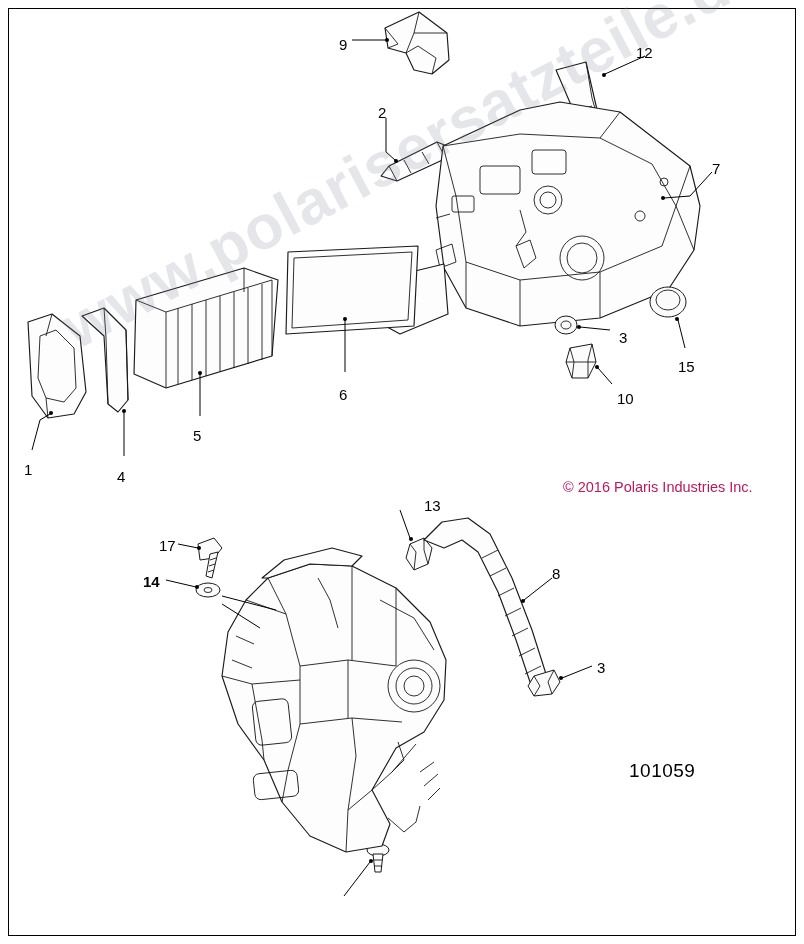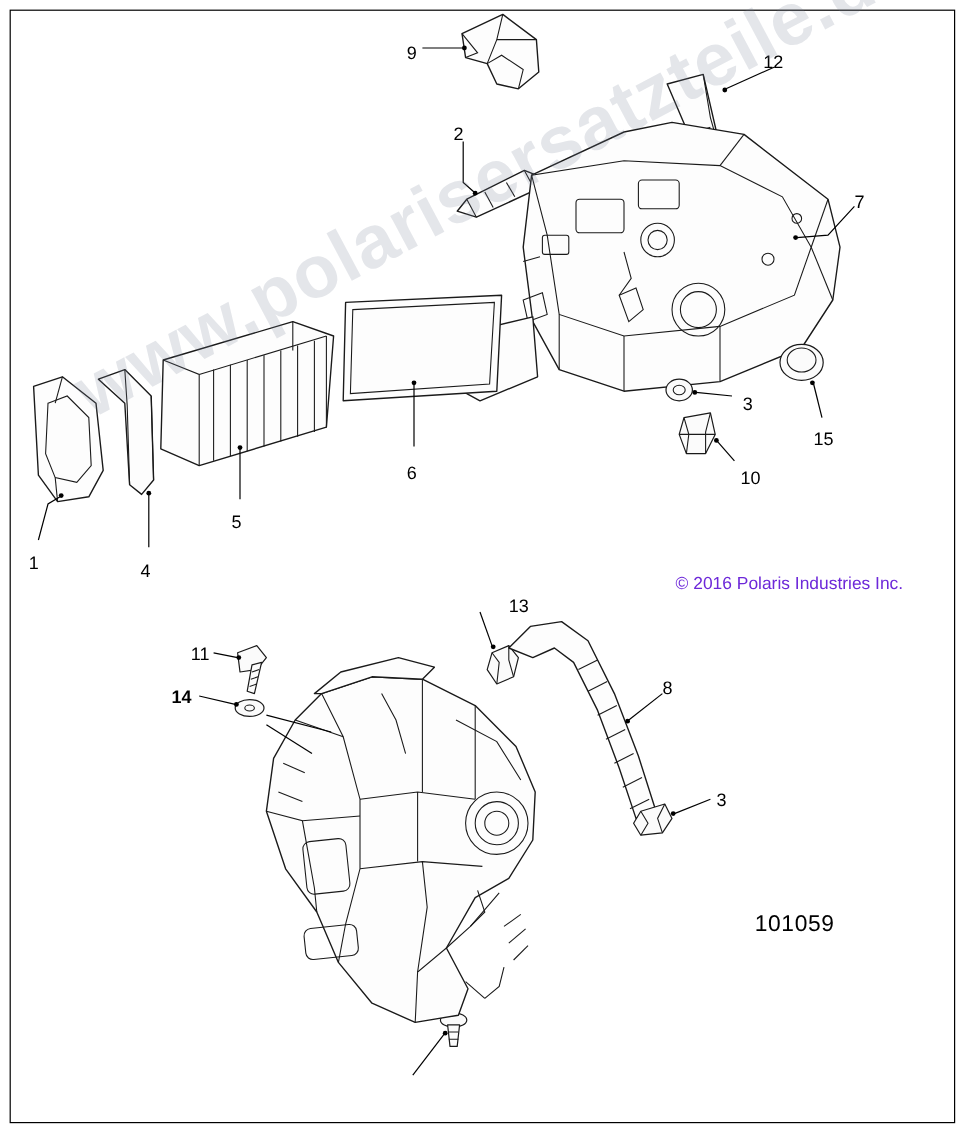--- a/index.html
+++ b/index.html
@@ -29,21 +29,21 @@
   .callout {
     position: absolute;
     font-size: 15px;
     color: #000000;
     font-family: "Liberation Sans", sans-serif;
     white-space: nowrap;
   }
   .copyright {
     position: absolute;
     font-size: 14.5px;
-    color: #6d28d9;
+    color: #be185d;
     white-space: nowrap;
   }
   .partnum {
     position: absolute;
     font-size: 19px;
     color: #000000;
     letter-spacing: 0.5px;
     white-space: nowrap;
   }
   .wm {
@@ -301,21 +301,21 @@
   <div class="callout" style="left:24px;  top:461px;">1</div>
   <div class="callout" style="left:378px; top:104px;">2</div>
   <div class="callout" style="left:619px; top:329px;">3</div>
   <div class="callout" style="left:117px; top:468px;">4</div>
   <div class="callout" style="left:193px; top:427px;">5</div>
   <div class="callout" style="left:339px; top:386px;">6</div>
   <div class="callout" style="left:712px; top:160px;">7</div>
   <div class="callout" style="left:552px; top:565px;">8</div>
   <div class="callout" style="left:339px; top:36px;">9</div>
   <div class="callout" style="left:617px; top:390px;">10</div>
-  <div class="callout" style="left:159px; top:537px;">11</div>
+  <div class="callout" style="left:159px; top:537px;">17</div>
   <div class="callout" style="left:636px; top:44px;">12</div>
   <div class="callout" style="left:384px; top:497px;margin-left:40px;">13</div>
   <div class="callout" style="left:143px; top:573px;font-weight:bold;">14</div>
   <div class="callout" style="left:678px; top:358px;">15</div>
   <div class="callout" style="left:329px; top:944px;">16</div>
   <div class="callout" style="left:597px; top:659px;">3</div>
 
   <div class="copyright" style="left:563px; top:479px;">© 2016 Polaris Industries Inc.</div>
 
   <div class="partnum" style="left:629px; top:760px;">101059</div>

